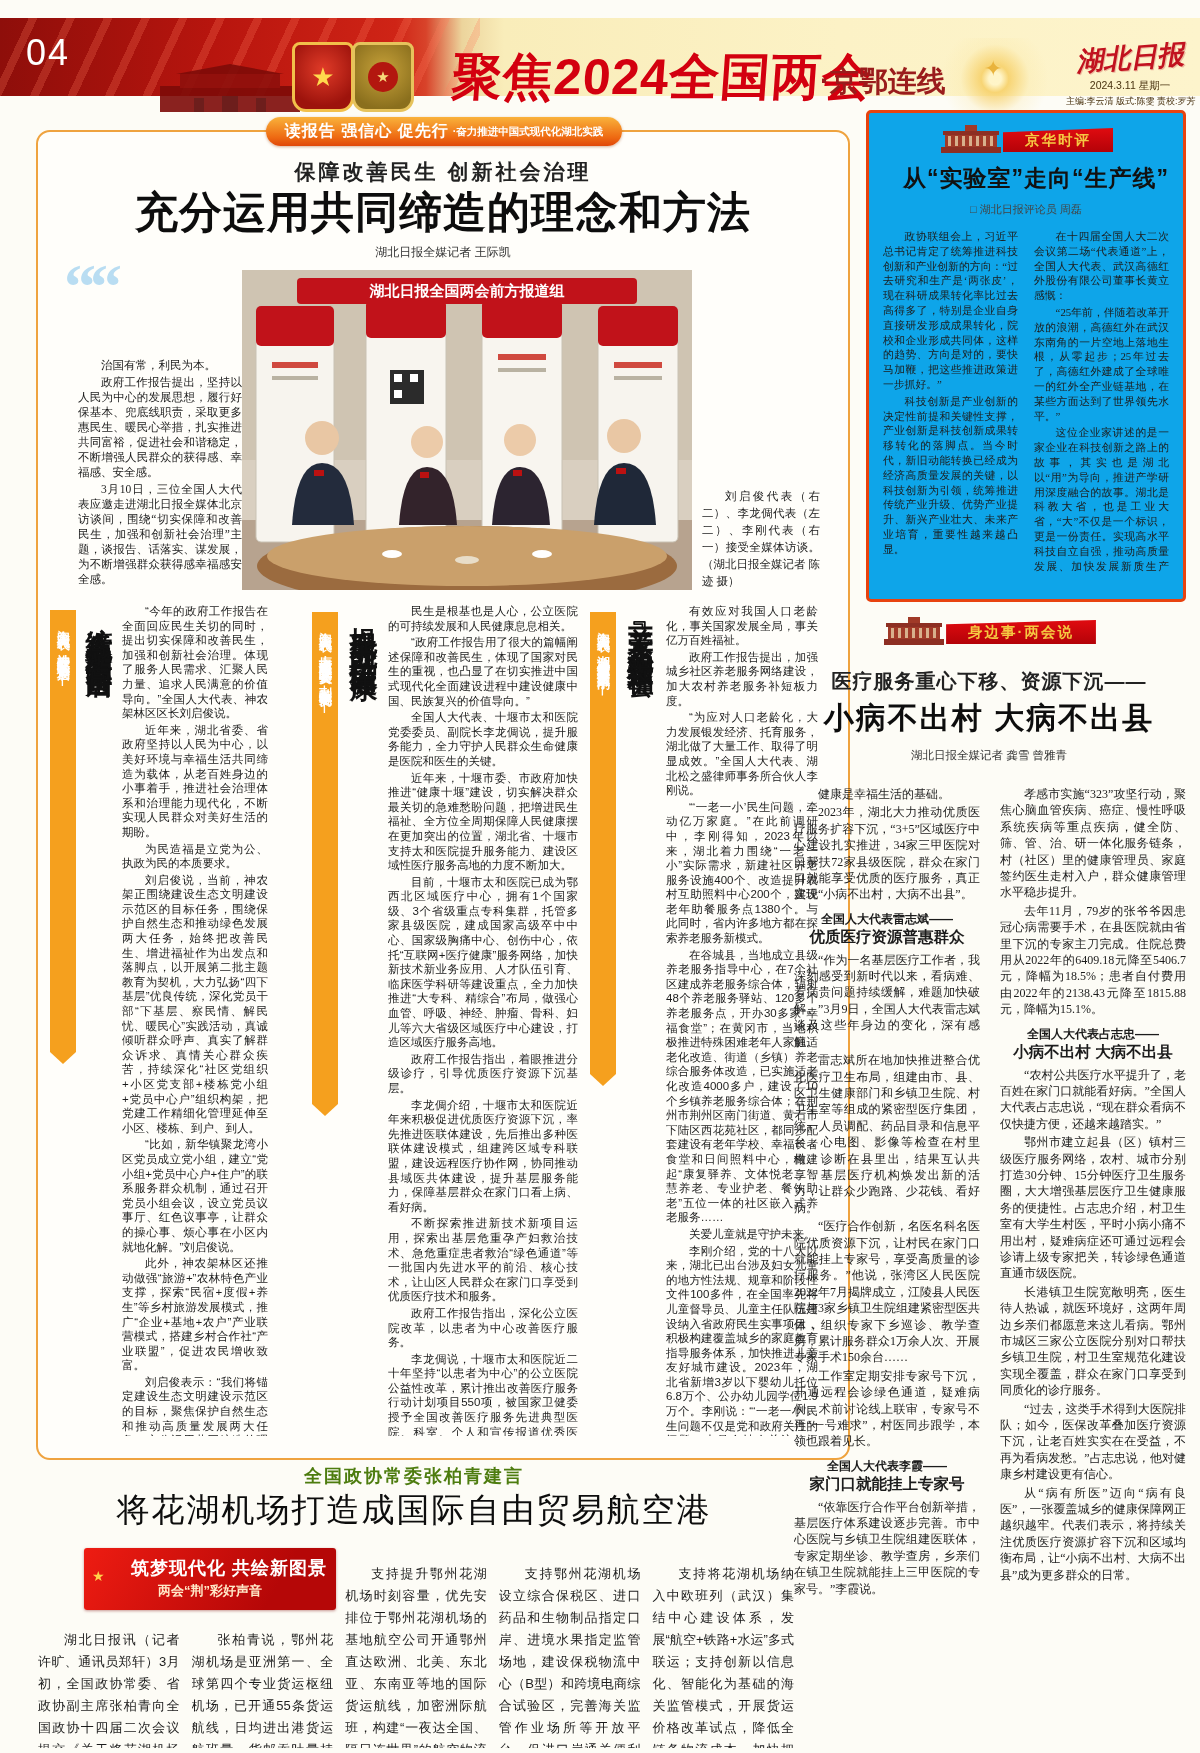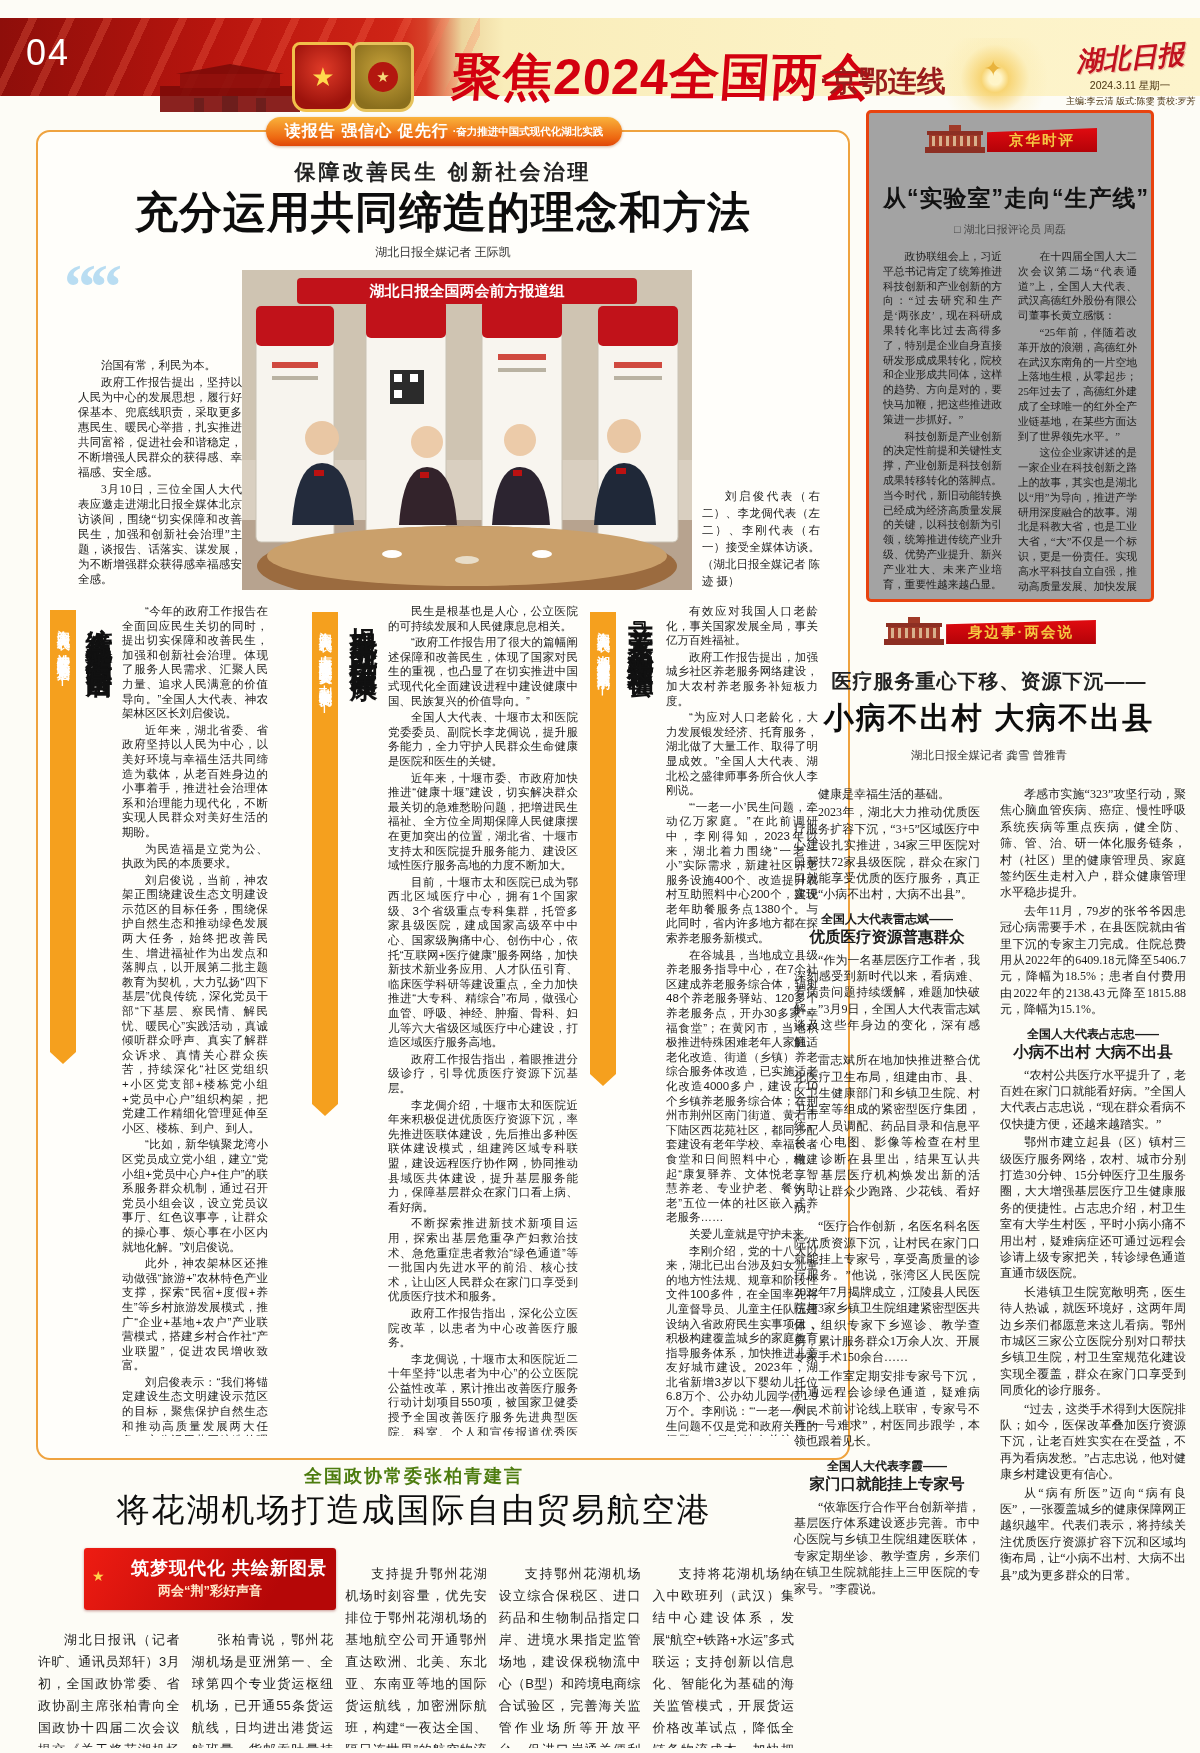--- a/index.html
+++ b/index.html
@@ -36,24 +36,24 @@
   .intro{position:absolute;left:40px;top:226px;width:164px;height:238px;font-family:"Liberation Serif",serif;font-size:11.5px;line-height:15px;overflow:hidden;}
   .photo{position:absolute;left:204px;top:138px;width:450px;height:320px;background:#d8cfc2;overflow:hidden;}
   .photo-caption{position:absolute;left:664px;top:146px;width:118px;height:314px;display:flex;align-items:flex-end;font-family:"Liberation Serif",serif;font-size:11.5px;line-height:17px;color:#222;text-align:justify;}
   
   .v-ribbon{position:absolute;width:26px;background:#f5a01e;color:#fff;display:flex;justify-content:center;}
   .v-ribbon span{writing-mode:vertical-rl;font-size:13px;font-weight:700;letter-spacing:1.5px;padding-top:10px;}
   .v-ribbon::after{content:"";position:absolute;left:0;bottom:-12px;border-left:13px solid transparent;border-right:13px solid transparent;border-top:12px solid #f5a01e;}
   .v-head{position:absolute;width:38px;writing-mode:vertical-rl;font-weight:900;color:#111;letter-spacing:3px;line-height:38px;}
   .art-body{position:absolute;font-size:11.5px;line-height:14.6px;overflow:hidden;text-align:justify;}
   
-  #commentary{left:866px;top:110px;width:288px;height:492px;border:3px solid #e8430f;border-radius:5px;background:#a3a3a3;box-sizing:border-box;padding:12px 14px;}
+  #commentary{left:866px;top:110px;width:320px;height:492px;border:3px solid #e8430f;border-radius:5px;background:#0ea5e9;box-sizing:border-box;padding:12px 14px;}
   .label-row{display:flex;align-items:center;justify-content:center;gap:0;}
   .label-flag{height:24px;background:linear-gradient(180deg,#e00b10,#b40208);color:#f5c842;font-weight:800;font-size:14.5px;letter-spacing:2px;display:flex;align-items:center;justify-content:center;padding:0 22px;clip-path:polygon(0 18%,100% 0,100% 100%,0 100%);}
-  .commentary-headline{text-align:left;font-size:23px;font-weight:900;color:#111;margin-top:28px;letter-spacing:1px;white-space:nowrap;}
+  .commentary-headline{text-align:right;font-size:23px;font-weight:900;color:#111;margin-top:8px;letter-spacing:1px;white-space:nowrap;}
   .commentary-byline{text-align:center;font-size:11px;color:#444;margin-top:8px;}
   .commentary-body{margin-top:12px;height:352px;column-count:2;column-gap:16px;font-family:"Liberation Serif",serif;font-size:10.8px;line-height:14.8px;overflow:hidden;}
   
   #voices-label{left:792px;top:612px;width:394px;height:40px;display:flex;align-items:center;justify-content:center;}
   .voices-kicker{left:792px;top:668px;width:394px;text-align:center;font-size:20px;font-weight:700;color:#222;letter-spacing:1px;}
   .voices-headline{left:792px;top:698px;width:394px;text-align:center;font-size:30px;font-weight:900;color:#0d0d0d;letter-spacing:2px;white-space:nowrap;}
   .voices-byline{left:792px;top:748px;width:394px;text-align:center;font-size:11.5px;color:#333;}
   #voices-body{left:794px;top:786px;width:392px;height:952px;column-count:2;column-gap:20px;font-family:"Liberation Serif",serif;font-size:12px;line-height:16.4px;overflow:hidden;text-align:justify;}
   #voices-body .sub1{text-align:center;font-family:"Liberation Sans",sans-serif;font-weight:700;font-size:12px;text-indent:0;margin-top:8px;break-after:avoid;}
   #voices-body .sub2{text-align:center;font-family:"Liberation Sans",sans-serif;font-weight:900;font-size:15.5px;text-indent:0;margin-bottom:6px;break-after:avoid;}

